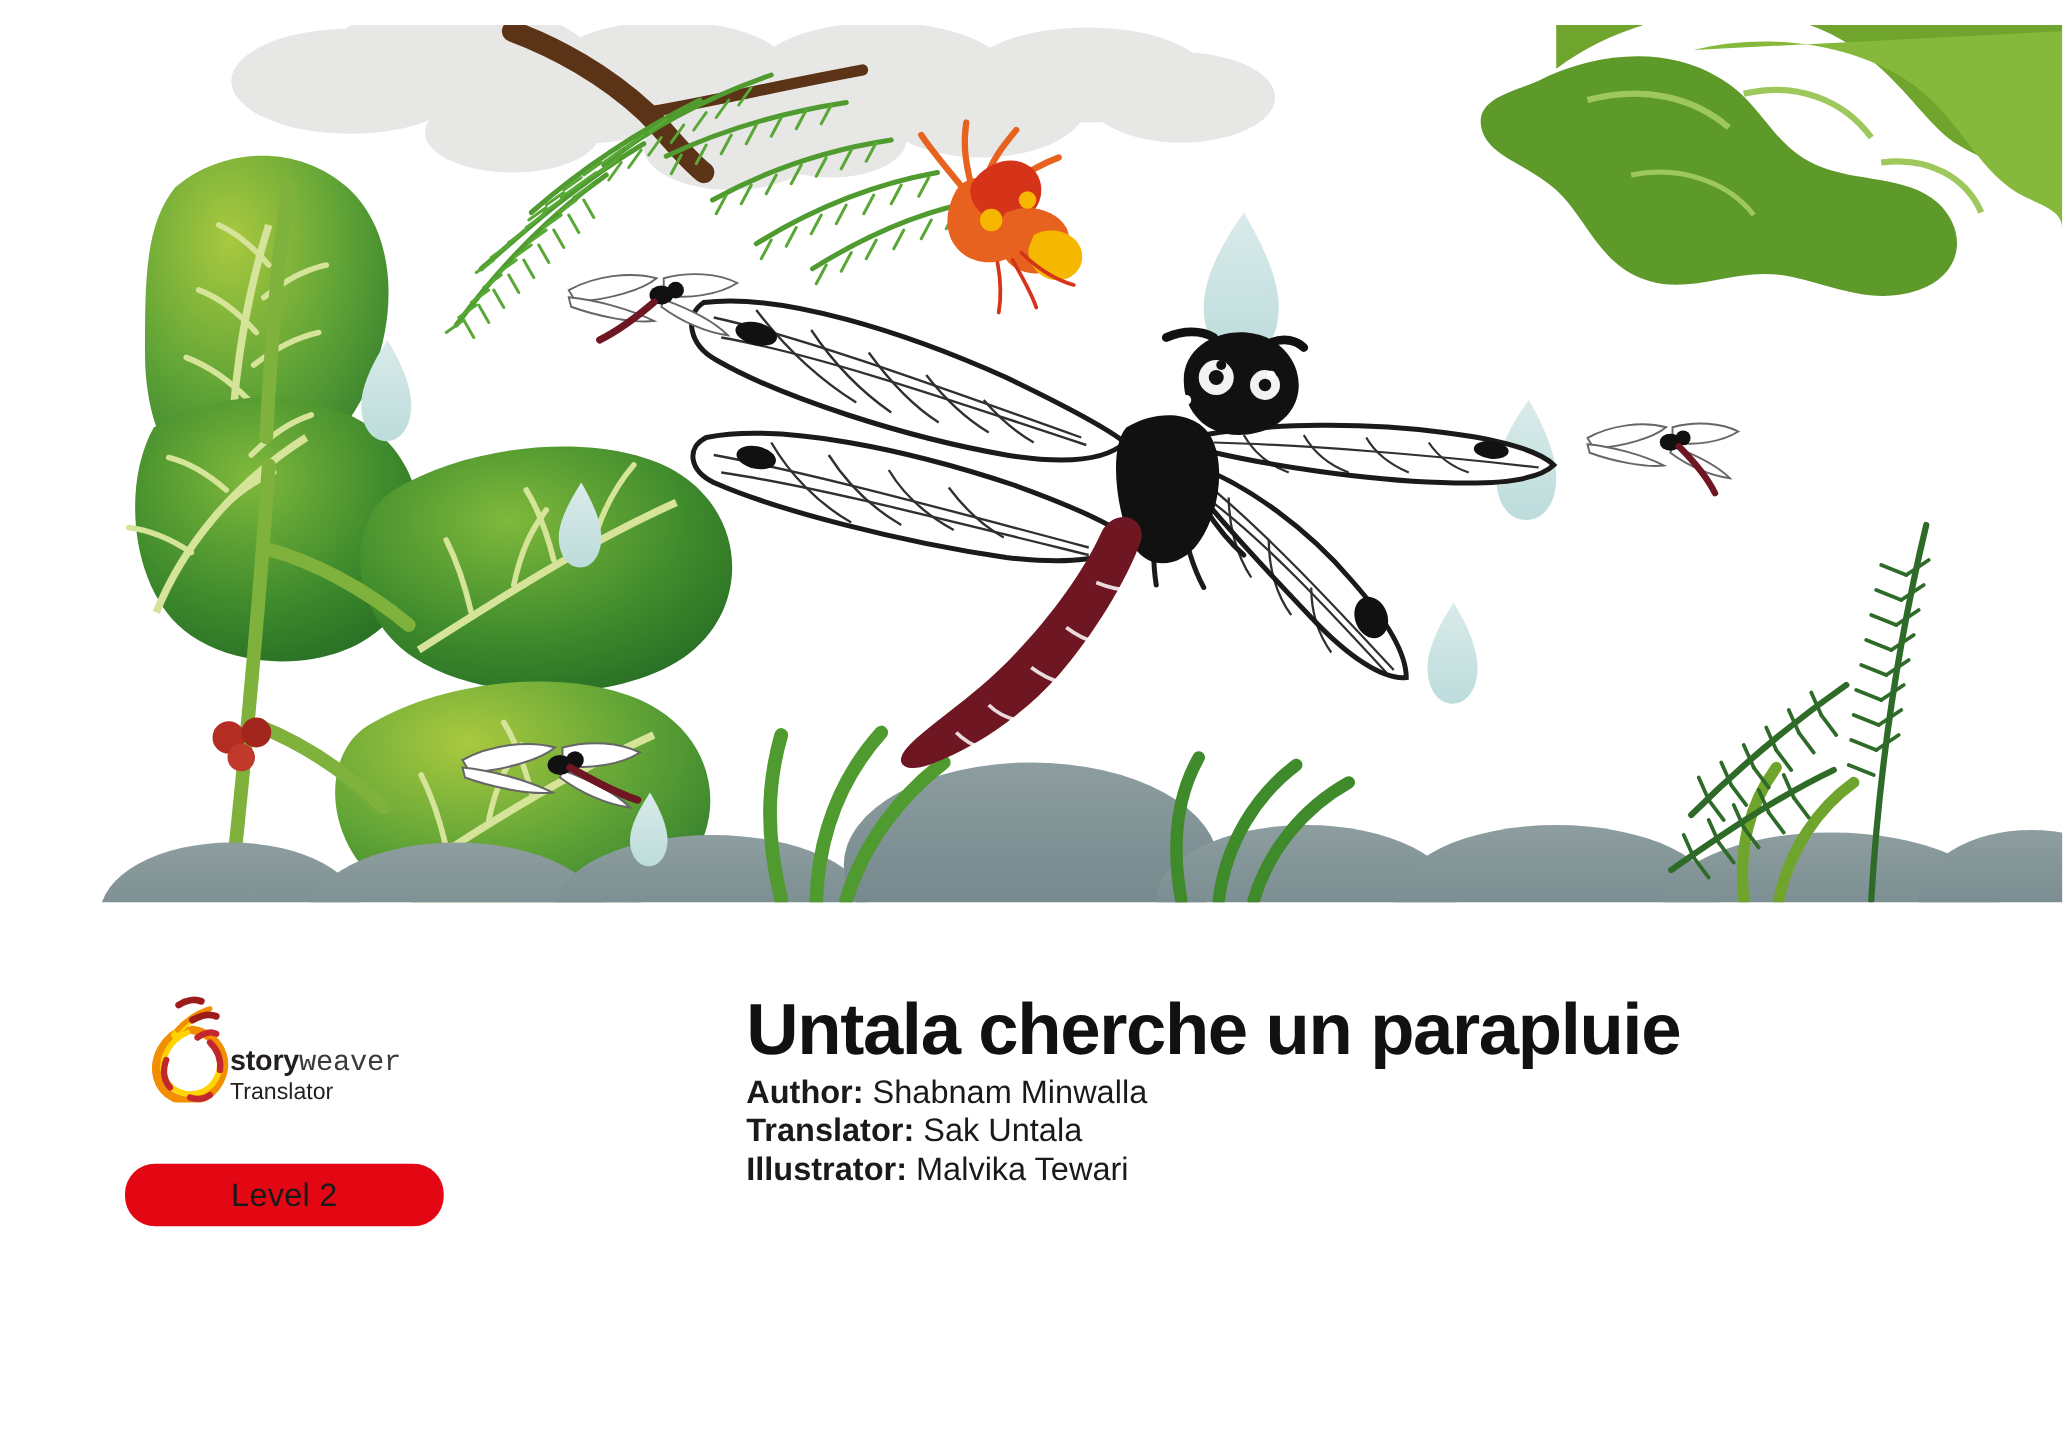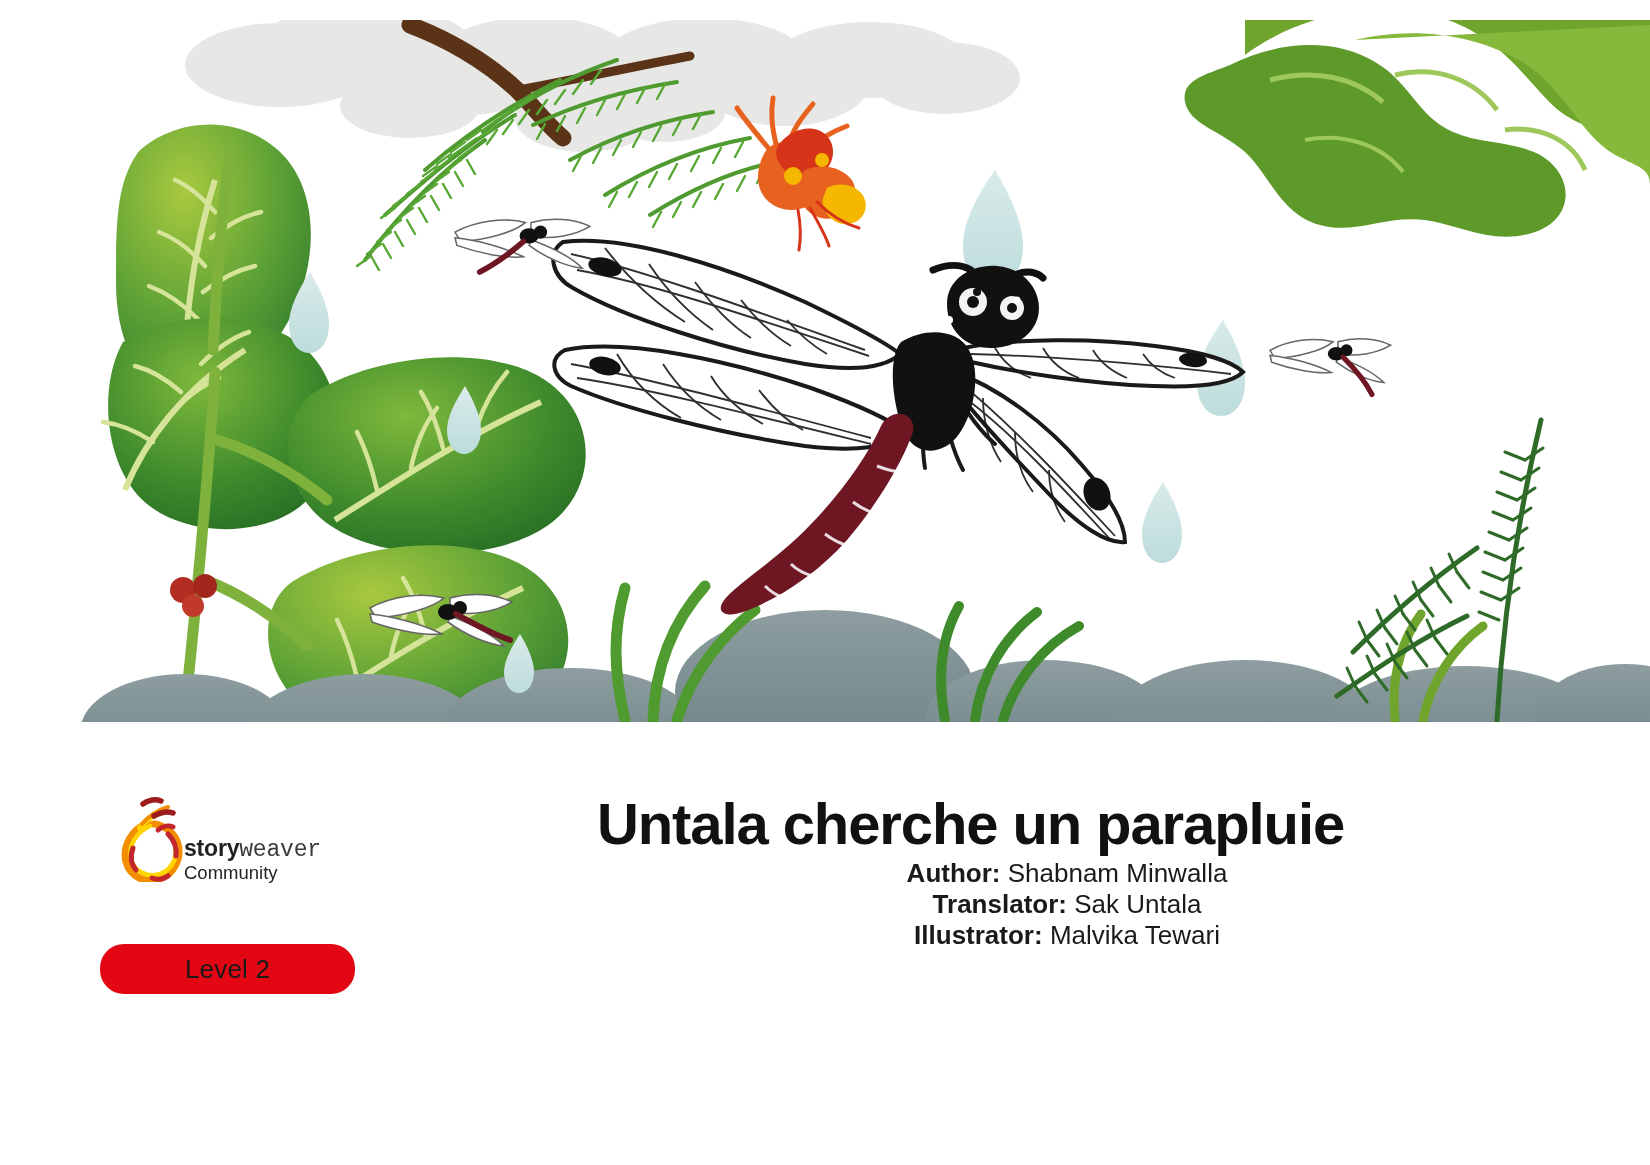--- a/index.html
+++ b/index.html
@@ -90,21 +90,21 @@
     font-size: 18.5px;
     color: #231f20;
     margin-top: 1px;
     white-space: nowrap;
   }
 
   
   .level-badge {
     position: absolute;
     left: 100px;
-    top: 204px;
+    top: 191px;
     width: 255px;
     height: 50px;
     background: #e30613;
     display: flex;
     align-items: center;
     justify-content: center;
     border-radius: 24px;
   }
   .level-badge-label {
     font-size: 26px;
@@ -126,21 +126,20 @@
     letter-spacing: -1.1px;
     line-height: 1.04;
     margin: 0 0 4px 0;
     white-space: nowrap;
   }
   .credit-line {
     font-size: 26px;
     color: #1a1a1a;
     line-height: 1.19;
     white-space: nowrap;
-    text-align: center;
   }
   .credit-line .credit-role {
     font-weight: bold;
   }
 </style>
 </head>
 <body>
 
 <div class="page">
 
@@ -496,21 +495,21 @@
         <path d="M50 44 C56 50 59 58 58 66" fill="none" stroke="#c1272d" stroke-width="5" stroke-linecap="round"></path>
         <path d="M34 88 C40 90 46 89 50 86" fill="none" stroke="#c1272d" stroke-width="5" stroke-linecap="round"></path>
         <path d="M22 38 C28 30 36 24 45 21" fill="none" stroke="#ffd400" stroke-width="6" stroke-linecap="round"></path>
         <path d="M24 34 C31 26 40 20 50 17" fill="none" stroke="#f28e00" stroke-width="4" stroke-linecap="round"></path>
         <path d="M25 14 C31 10 38 9 43 11" fill="none" stroke="#9e1b1b" stroke-width="5.5" stroke-linecap="round"></path>
         <path d="M36 26 C43 22 50 21 55 23" fill="none" stroke="#9e1b1b" stroke-width="5.5" stroke-linecap="round"></path>
         <path d="M40 40 C45 36 51 35 55 37" fill="none" stroke="#c1272d" stroke-width="5" stroke-linecap="round"></path>
       </svg>
       <div class="logo-text">
         <div class="logo-word"><span class="bold">story</span><span class="light">weaver</span></div>
-        <div class="logo-sub">Community</div>
+        <div class="logo-sub">Translator</div>
       </div>
     </div>
 
     <div class="level-badge">
       <span class="level-badge-label">Level 2</span>
     </div>
 
     <div class="title-block">
       <h1 class="book-title">Untala cherche un parapluie</h1>
       <div class="credit-line">

